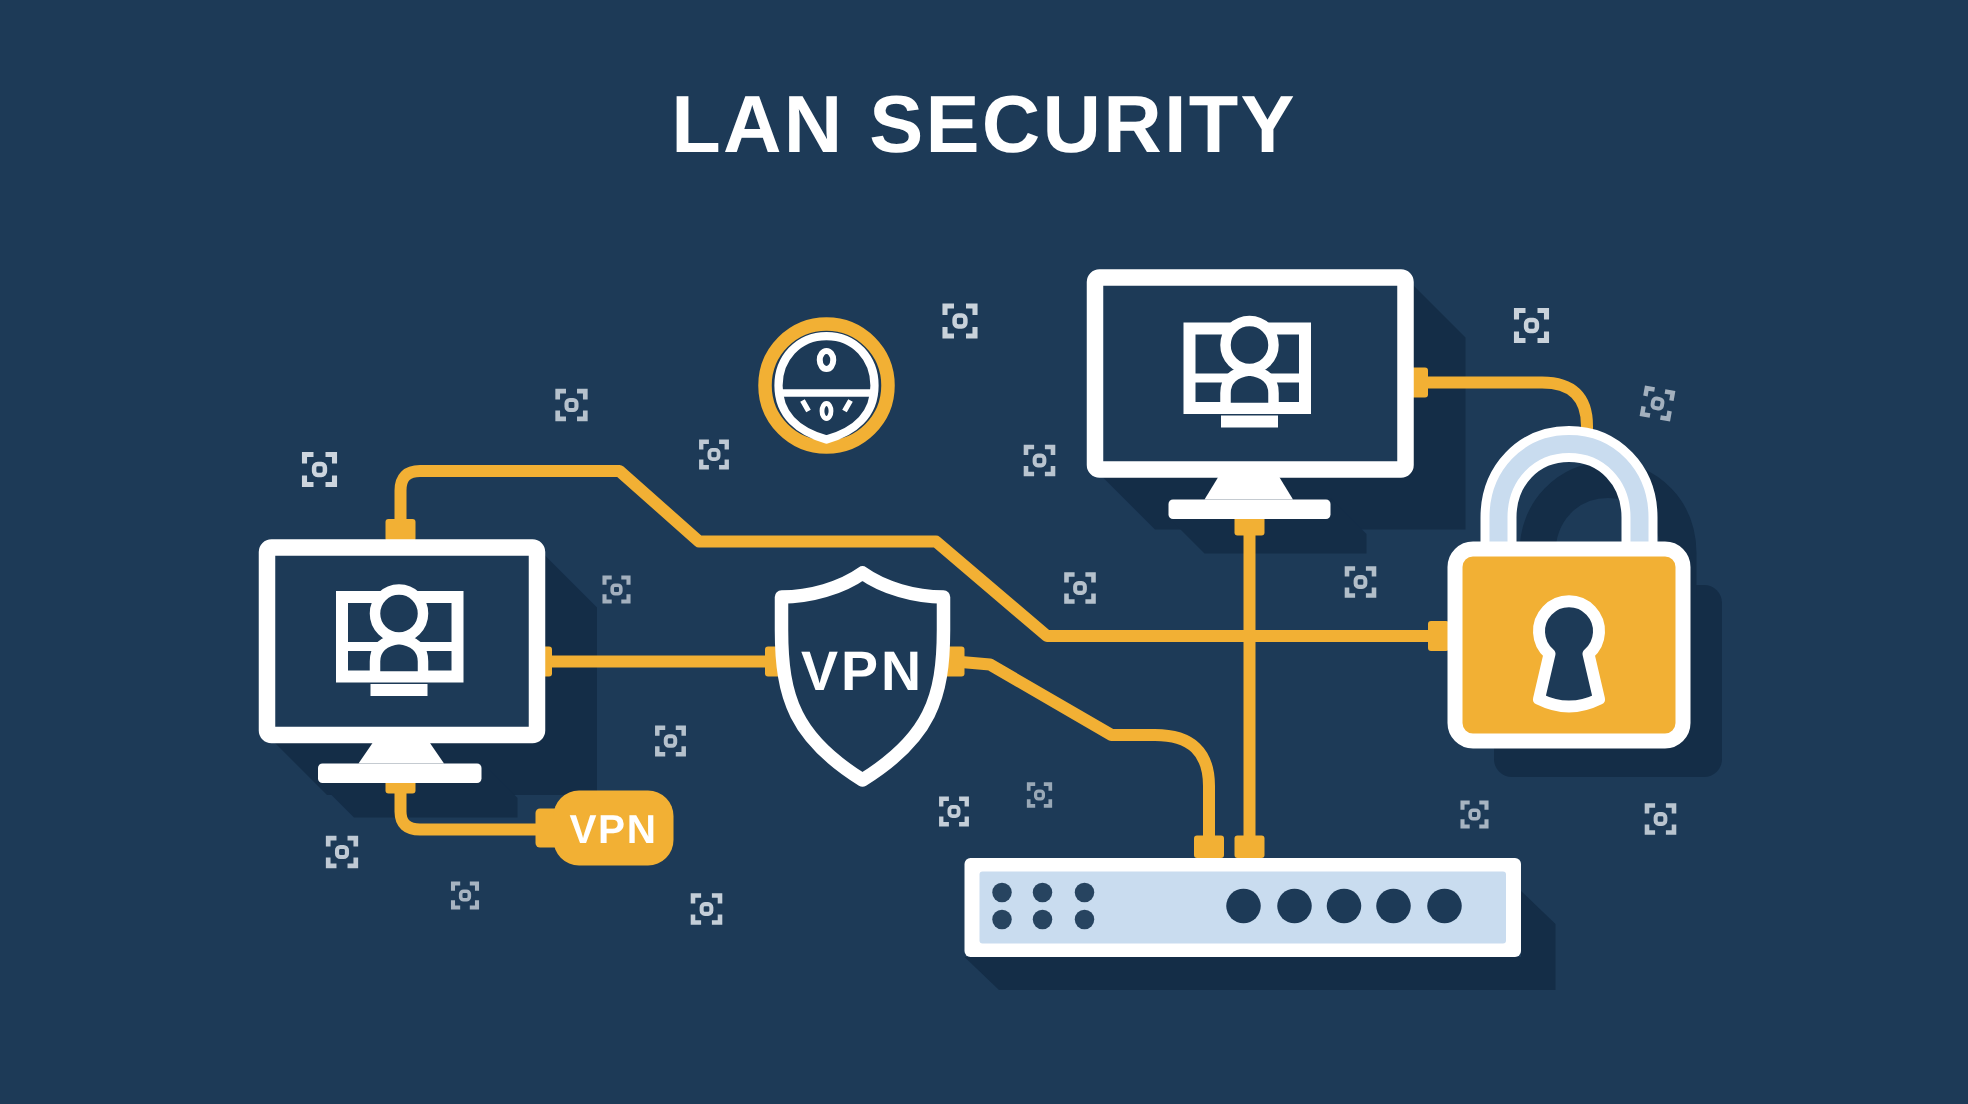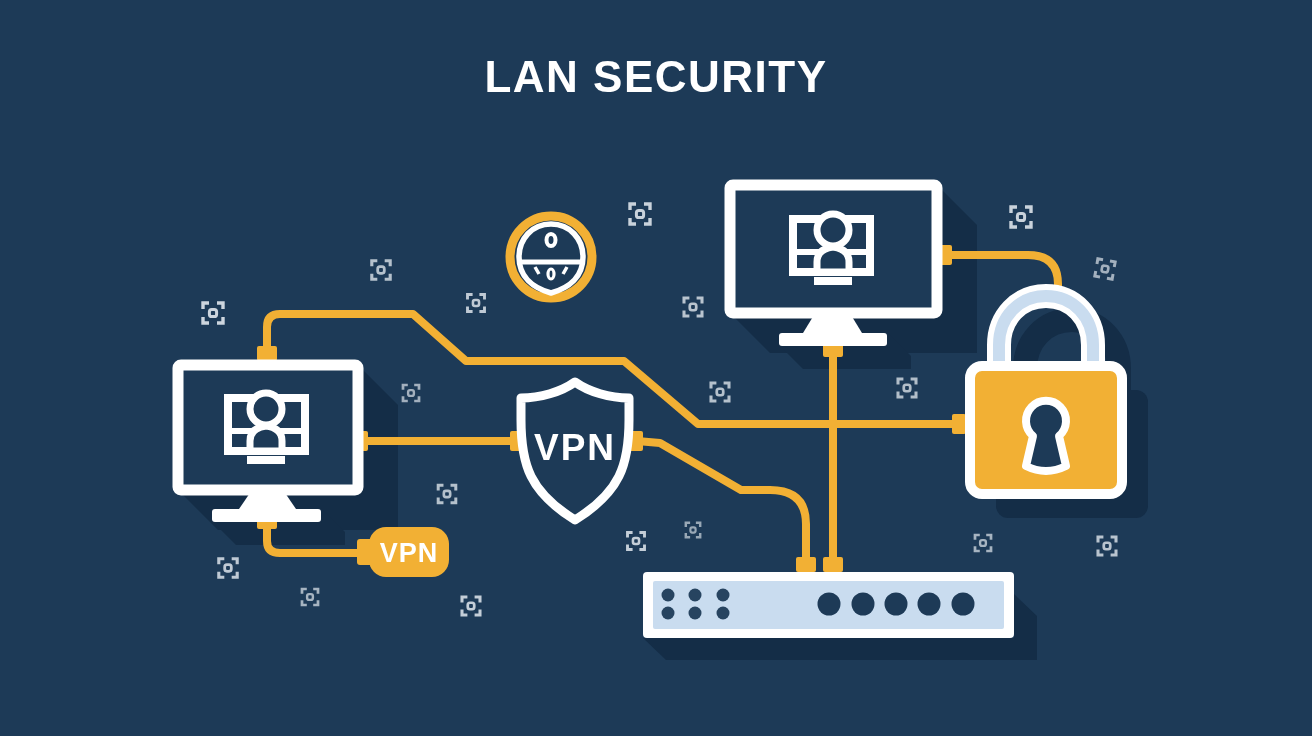--- a/index.html
+++ b/index.html
@@ -8,21 +8,21 @@
     width:1312px;height:736px;
     margin:0 auto;
     background:var(--background,#1D3A57);
     overflow:hidden;
     font-family:"Liberation Sans",sans-serif;
   }
   .title{
     position:absolute;top:52px;left:0;width:100%;
     margin:0;text-align:center;
     font-family:"Liberation Sans","DejaVu Sans",sans-serif;
-    font-weight:800;font-size:44px;letter-spacing:1.5px;
+    font-weight:800;font-size:54px;letter-spacing:1.5px;
     color:var(--white,#fff);
   }
   svg.poster{position:absolute;left:0;top:0;}
   text.vpn-shield-label{
     font-family:"Liberation Sans","DejaVu Sans",sans-serif;
     font-weight:bold;font-size:37px;letter-spacing:2px;
     fill:var(--white,#fff);
   }
   text.vpn-badge-label{
     font-family:"Liberation Sans","DejaVu Sans",sans-serif;

